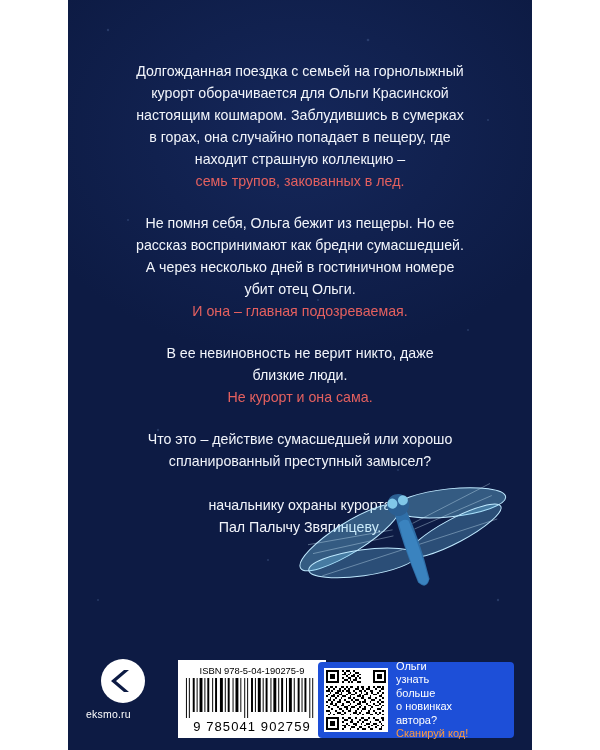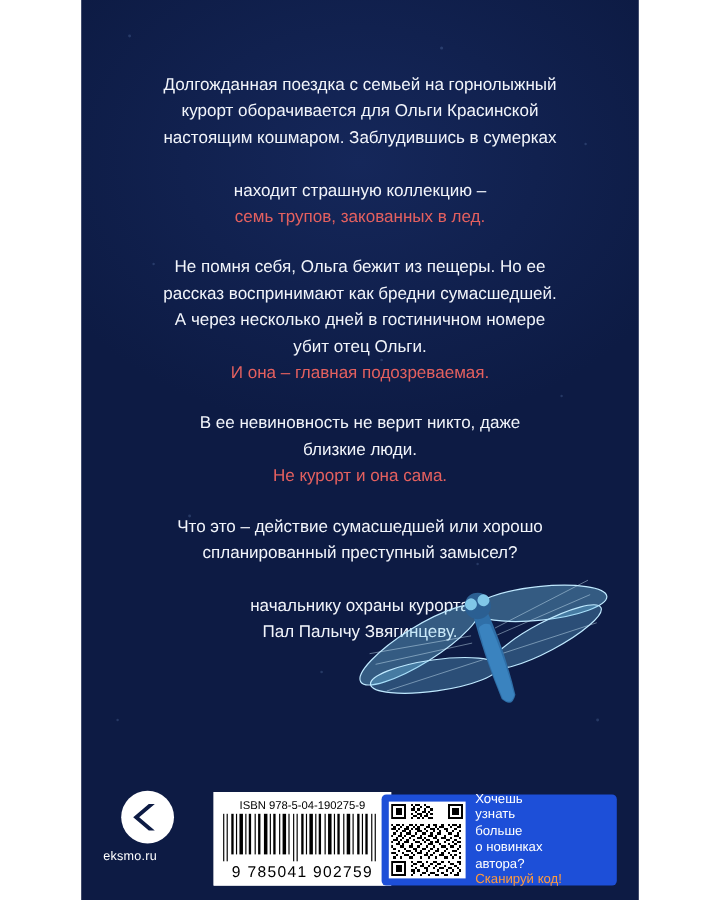--- a/index.html
+++ b/index.html
@@ -174,21 +174,21 @@
         </g>
       </svg>
     </div>
 
     <div class="blurb">
 
       <p class="para">
         <span>Долгожданная поездка с семьей на горнолыжный</span><br>
         <span>курорт оборачивается для Ольги Красинской</span><br>
         <span>настоящим кошмаром. Заблудившись в сумерках</span><br>
-        <br>
+        <span>в горах, она случайно попадает в пещеру, где</span><br>
         <span>находит страшную коллекцию –</span><br>
         <span class="accent">семь трупов, закованных в лед.</span>
       </p>
 
       <p class="para">
         <span>Не помня себя, Ольга бежит из пещеры. Но ее</span><br>
         <span>рассказ воспринимают как бредни сумасшедшей.</span><br>
         <span>А через несколько дней в гостиничном номере</span><br>
         <span>убит отец Ольги.</span><br>
         <span class="accent">И она – главная подозреваемая.</span>
@@ -528,21 +528,21 @@
               <rect x="9" y="32" width="1" height="1"></rect>
                 <rect x="13" y="32" width="1" height="1"></rect>
                 <rect x="17" y="32" width="1" height="1"></rect>
               <rect x="20" y="32" width="2" height="1"></rect>
                 <rect x="24" y="32" width="2" height="1"></rect>
                 <rect x="29" y="32" width="2" height="1"></rect>
             </g>
           </svg>
         </div>
         <div class="qr-text">
-          <span>Хочешь</span><br>
+          <span>Ольги</span><br>
           <span>узнать</span><br>
           <span>больше</span><br>
           <span>о новинках</span><br>
           <span>автора?</span><br>
           <span class="scan">Сканируй код!</span>
         </div>
       </div>
 
     </div>
   </div>

